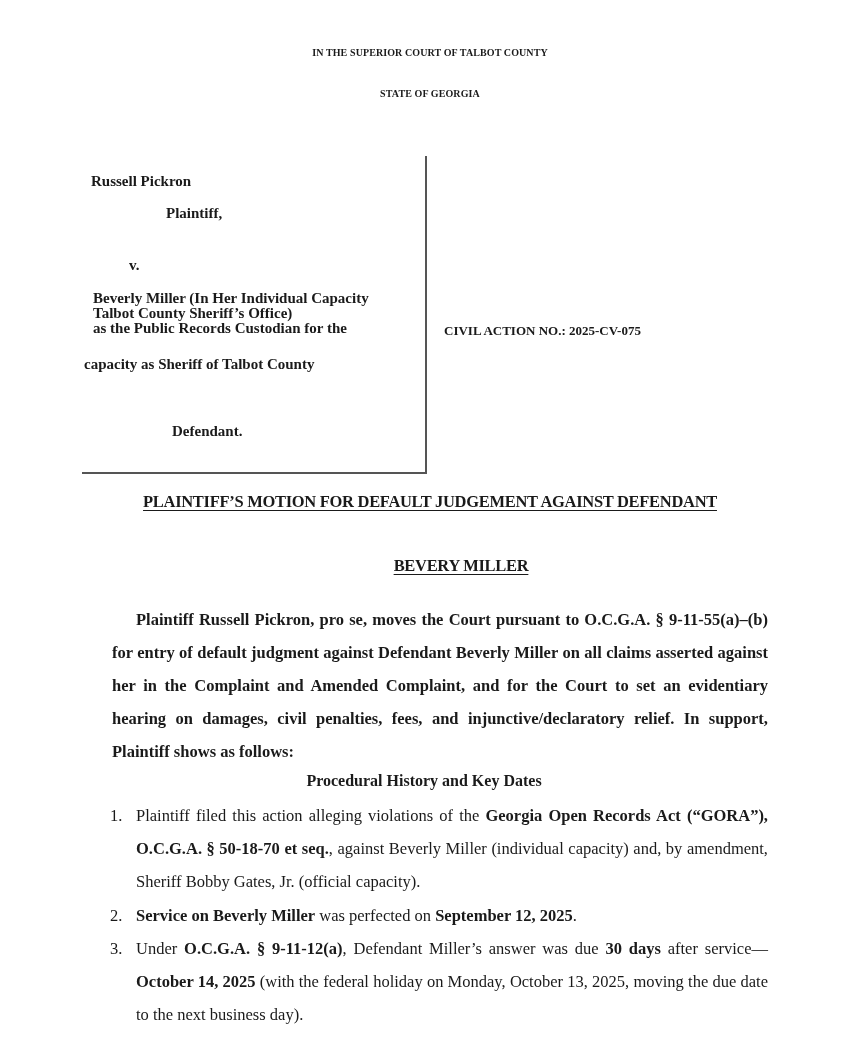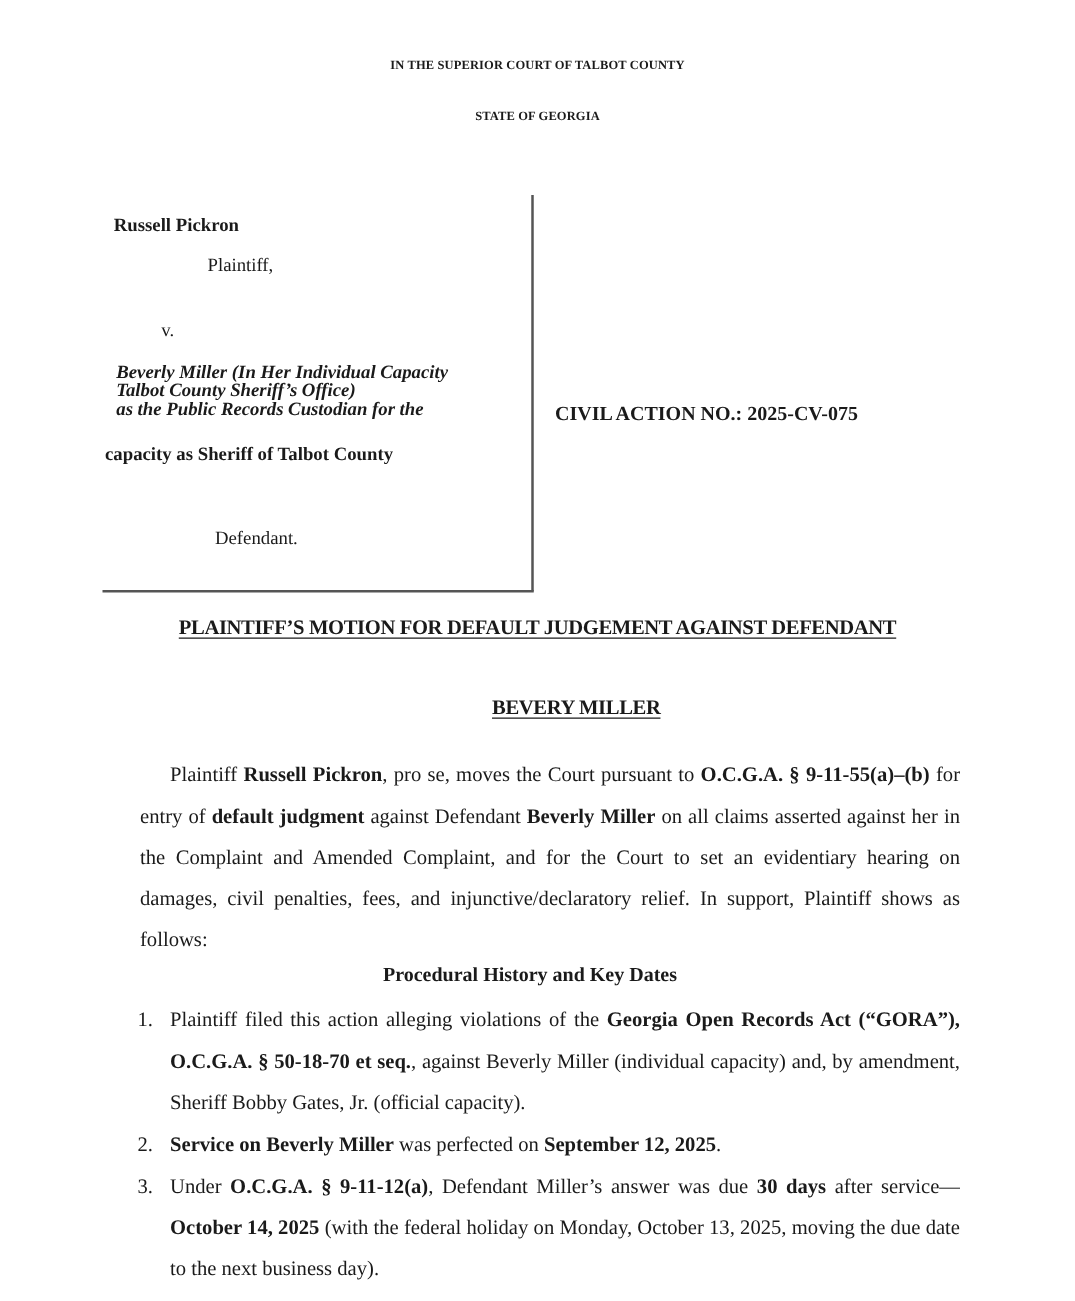--- a/index.html
+++ b/index.html
@@ -1,20 +1,20 @@
 <!DOCTYPE html>
 <html><head>
 <meta charset="utf-8">
 <style>
   html, body { margin: 0; padding: 0; background: #ffffff; }
   body {
     width: 860px; height: 1041px; position: relative; overflow: hidden;
     font-family: "Liberation Serif", serif; color: #1a1a1a;
   }
-  .abs { position: absolute; }
+  .abs { position: absolute; font-weight: bold; }
   .court-title { left: 0; width: 860px; text-align: center; font-weight: bold; font-size: 10px; letter-spacing: 0.1px; }
   .caption-vline { left: 425px; top: 156px; width: 1.5px; height: 317px; background: #555; }
   .caption-hline { left: 82px; top: 472px; width: 345px; height: 1.5px; background: #555; }
   .cap { font-size: 15px; line-height: 15px; }
   .b { font-weight: bold; }
   .motion-title { left: 0; width: 860px; text-align: center; font-weight: bold; font-size: 16.5px; text-decoration: underline; text-underline-offset: 3px; letter-spacing: -0.3px; }
   .body-text { font-size: 16.5px; line-height: 33px; text-align: justify; }
   .para { left: 112px; width: 656px; top: 603px; text-indent: 24px; }
   .section-head { left: 0; width: 848px; text-align: center; font-weight: bold; font-size: 16px; top: 772px; }
   .li { position: absolute; left: 110px; width: 658px; }
@@ -28,33 +28,33 @@
 <div class="abs court-title" style="top:47px;">IN THE SUPERIOR COURT OF TALBOT COUNTY</div>
 <div class="abs court-title" style="top:88px;">STATE OF GEORGIA</div>
 
 <div class="abs caption-vline"></div>
 <div class="abs caption-hline"></div>
 
 <div class="abs cap b" style="left:91px; top:174px;">Russell Pickron</div>
 <div class="abs cap" style="left:166px; top:206px;">Plaintiff,</div>
 <div class="abs cap" style="left:129px; top:258px;">v.</div>
 
-<div class="abs cap b" style="left:93px; top:291px;font-style:italic;">
+<div class="abs cap b" style="left:93px; top:291px;">
   <div>Beverly Miller (In Her Individual Capacity</div>
   <div>Talbot County Sheriff’s Office)</div>
   <div>as the Public Records Custodian for the</div>
 </div>
 
 <div class="abs cap b" style="left:84px; top:357px;">
   <div>capacity as Sheriff of Talbot County</div>
 </div>
 
 <div class="abs cap" style="left:172px; top:424px;">Defendant.</div>
 
-<div class="abs b" style="left:444px; top:323px; font-size:16px;">CIVIL ACTION NO.: 2025-CV-075</div>
+<div class="abs b" style="left:444px; top:323px; font-size:13px;">CIVIL ACTION NO.: 2025-CV-075</div>
 
 <div class="abs motion-title" style="top:492px;">PLAINTIFF’S MOTION FOR DEFAULT JUDGEMENT AGAINST DEFENDANT</div>
 <div class="abs motion-title" style="top:556px;padding-left:31px;">BEVERY MILLER</div>
 
 <div class="abs body-text para"><span>Plaintiff </span><b>Russell Pickron</b><span>, pro se, moves the Court pursuant to </span><b>O.C.G.A. § 9-11-55(a)–(b)</b><span> for entry of </span><b>default judgment</b><span> against Defendant </span><b>Beverly Miller</b><span> on all claims asserted against her in the Complaint and Amended Complaint, and for the Court to set an evidentiary hearing on damages, civil penalties, fees, and injunctive/declaratory relief. In support, Plaintiff shows as follows:</span></div>
 
 <div class="abs section-head">Procedural History and Key Dates</div>
 
 <div class="li body-text" style="top:799px;">
   <span class="num">1.</span>

